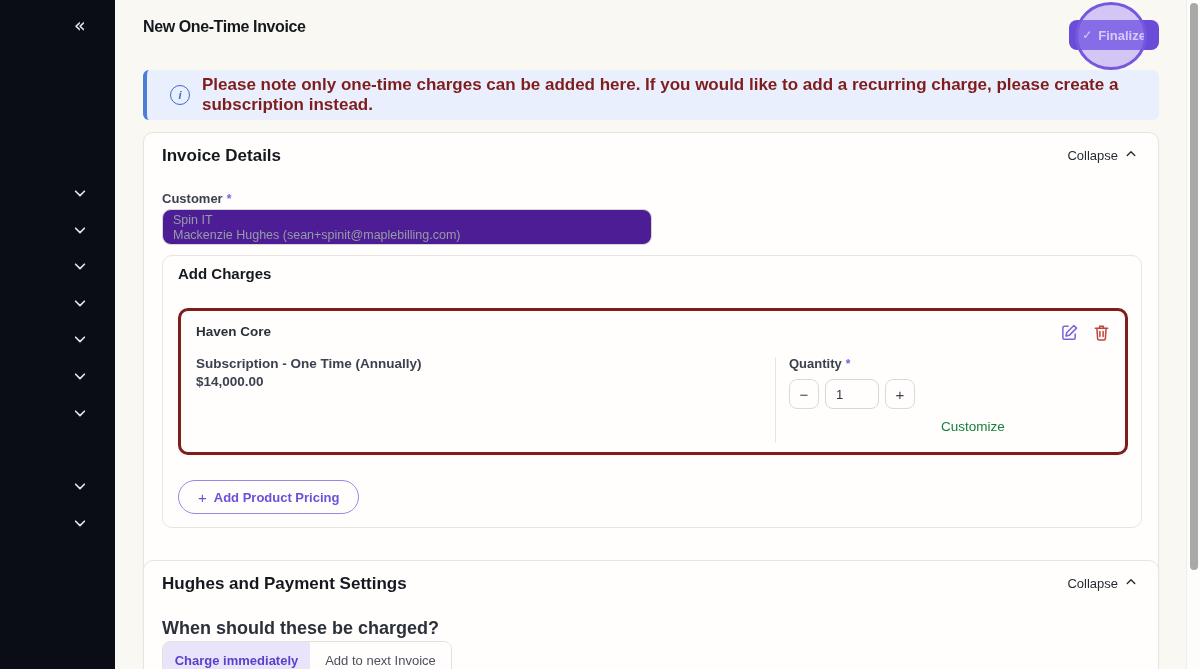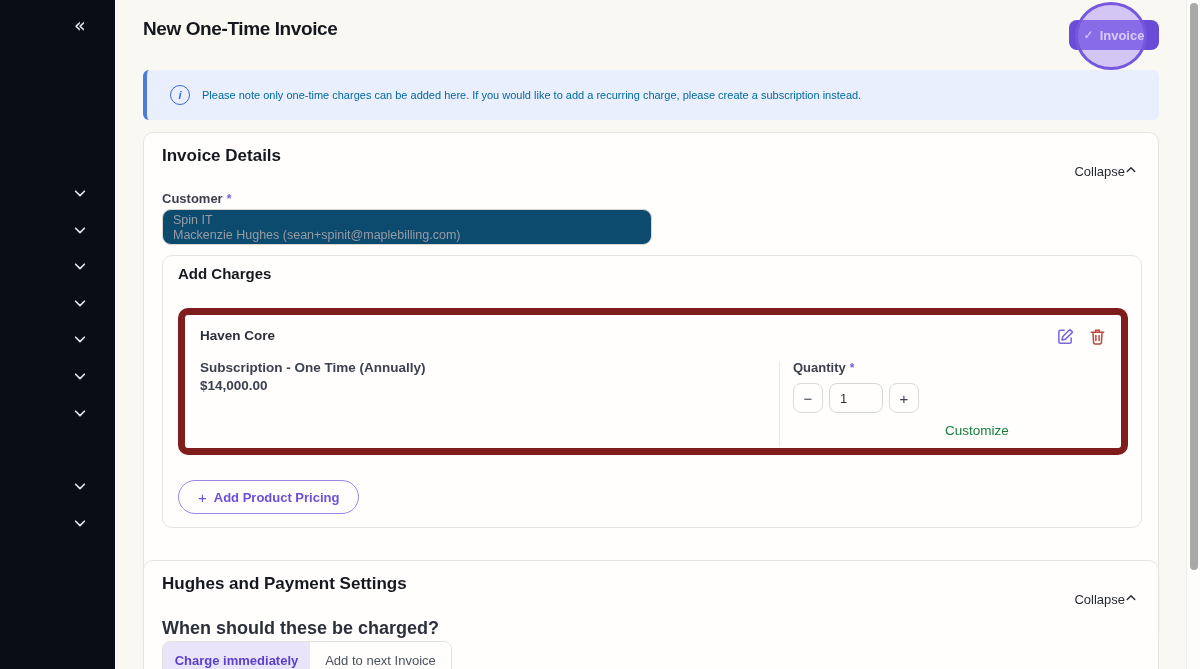--- a/index.html
+++ b/index.html
@@ -21,21 +21,21 @@
     background: none; border: none; color: #e8eaee;
     font-size: 19px; line-height: 1; cursor: pointer;
     font-family: "DejaVu Sans", sans-serif;
   }
   .nav-chevron { position: absolute; left: 73px; width: 14px; height: 14px; cursor: pointer; }
   .nav-chevron svg { display: block; }
   
   .main { position: absolute; left: 115px; top: 0; right: 0; bottom: 0; }
   .page-title {
     position: absolute; left: 28px; top: 18px;
-    font-size: 19px; font-weight: 700; letter-spacing: -0.4px; color: #15181f;
+    font-size: 16px; font-weight: 700; letter-spacing: -0.4px; color: #15181f;
   }
   .finalize-btn {
     position: absolute; left: 954px; top: 20px; width: 90px; height: 30px;
     background: #6a4cd8; color: #fff; border: none; border-radius: 8px;
     font-family: "Liberation Sans", sans-serif;
     font-size: 13px; font-weight: 700; cursor: pointer;
     display: flex; align-items: center; justify-content: center; gap: 6px;
     z-index: 2;
   }
   .finalize-btn .check { font-size: 12px; font-weight: 400; }
@@ -49,55 +49,55 @@
     position: absolute; left: 28px; top: 70px; width: 1016px; height: 50px;
     background: #e9effc; border-left: 4px solid #4c7ed9; border-radius: 6px;
     display: flex; align-items: center;
   }
   .info-icon {
     width: 20px; height: 20px; border: 1.6px solid #3a6bd0; border-radius: 50%;
     color: #3a6bd0; font-size: 11px; font-weight: 700; font-style: italic;
     display: flex; align-items: center; justify-content: center;
     margin-left: 23px; flex: none;
   }
-  .banner-text { margin-left: 12px; font-size: 11px; color: #0369a1; }
+  .banner-text { margin-left: 12px; font-size: 17px; color: #7f1d1d; font-weight: bold; }
   
   .card {
     position: absolute; left: 28px; width: 1016px;
     background: #fffefc; border: 1px solid #e7e5e0; border-radius: 10px;
     box-shadow: 0 1px 2px rgba(0,0,0,0.04);
   }
   .card-invoice { top: 132px; height: 509px; }
   .card-payment { top: 560px; height: 160px; }
   .card-title { position: absolute; left: 18px; top: 13px; font-size: 17px; font-weight: 700; color: #15181f; }
   .collapse-link {
-    position: absolute; right: 21px; top: 31px;
-    display: flex; align-items: center; cursor: pointer;
+    position: absolute; right: 21px; top: 15px;
+    display: flex; align-items: center; gap: 7px; cursor: pointer;
     font-size: 13px; font-weight: 500; color: #262a33; background: none; border: none;
     font-family: "Liberation Sans", sans-serif;
   }
   
   .field-label { font-size: 13px; font-weight: 600; color: #3c4150; }
   .req { color: #7c5ce0; margin-left: 4px; font-size: 12px; }
   .customer-label { position: absolute; left: 18px; top: 58px; }
   .customer-box {
     position: absolute; left: 18px; top: 76px; width: 490px; height: 36px;
-    border: 1px solid #d9d7d2; border-radius: 9px; background: #0c4a6e;
+    border: 1px solid #d9d7d2; border-radius: 9px; background: #4c1d95;
     padding: 3px 10px; cursor: pointer; overflow: hidden;
   }
   .customer-box .line { font-size: 12.5px; line-height: 15px; color: #979ca5; }
   
   .add-charges {
     position: absolute; left: 18px; top: 122px; width: 980px; height: 273px;
     border: 1px solid #e7e5e0; border-radius: 10px;
   }
   .add-charges-title { position: absolute; left: 15px; top: 9px; font-size: 15px; font-weight: 700; color: #15181f; }
   .charge-card {
     position: absolute; left: 15px; top: 52px; width: 950px; height: 147px;
-    border: 7px solid #7f1d1d; border-radius: 10px; background: #fffefc;
+    border: 3px solid #7f1d1d; border-radius: 10px; background: #fffefc;
     box-shadow: 0 1px 2px rgba(0,0,0,0.03);
   }
   .product-name { position: absolute; left: 15px; top: 13px; font-size: 13.5px; font-weight: 600; color: #2b303b; }
   .charge-actions { position: absolute; right: 14px; top: 12px; display: flex; gap: 13px; }
   .icon-btn { background: none; border: none; cursor: pointer; padding: 0; width: 19px; height: 19px; }
   .pricing-block { position: absolute; left: 15px; top: 44px; }
   .pricing-line { font-size: 13.5px; font-weight: 600; color: #3c4150; line-height: 18px; }
   .v-divider { position: absolute; left: 594px; top: 46px; height: 86px; width: 1px; background: #e8e6e1; }
   .qty-block { position: absolute; left: 608px; top: 45px; }
   .qty-controls { display: flex; align-items: center; margin-top: 8px; }
@@ -218,21 +218,21 @@
         </svg>
       </span>
     </div>
 </aside>
 
 <div class="main">
   <h1 class="page-title" style="position:absolute;">New One-Time Invoice</h1>
 
   <button class="finalize-btn">
     <span class="check">✓</span>
-    <span>Invoice</span>
+    <span>Finalize</span>
   </button>
   <div class="click-ring"></div>
 
   <div class="banner">
     <span class="info-icon">i</span>
     <span class="banner-text">Please note only one-time charges can be added here. If you would like to add a recurring charge, please create a subscription instead.</span>
   </div>
 
   <section class="card card-invoice">
     <h2 class="card-title">Invoice Details</h2>

